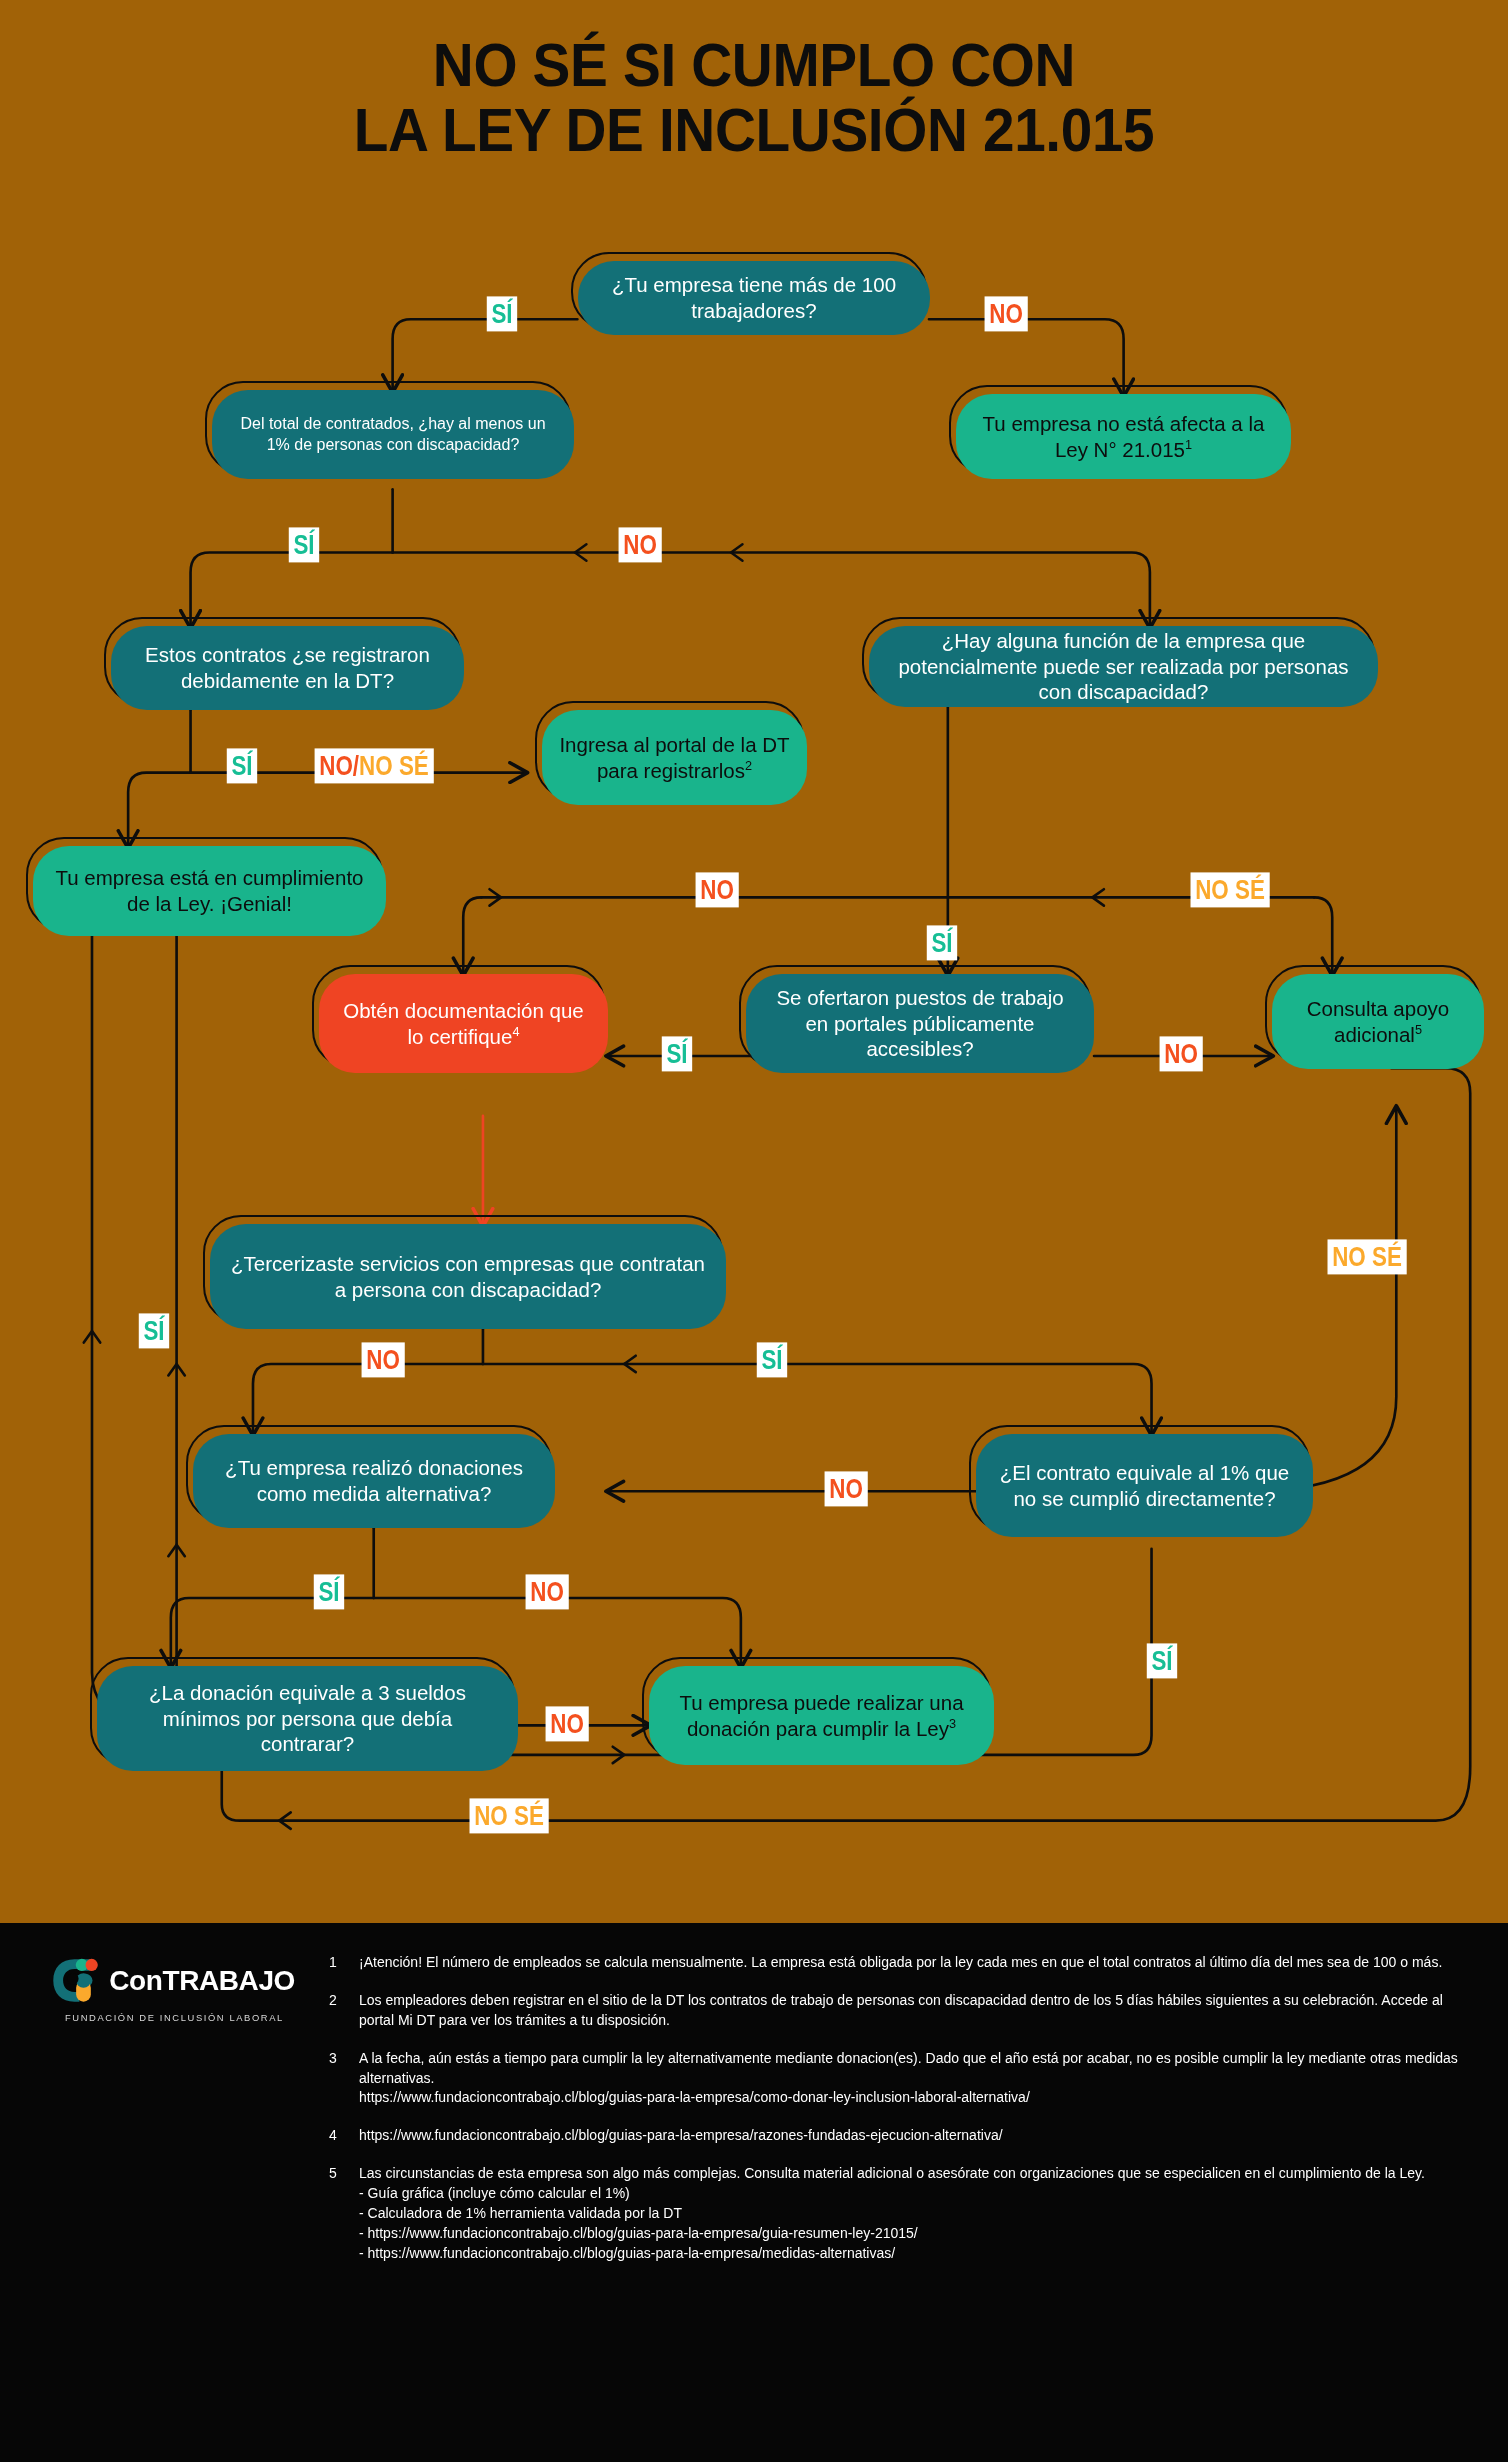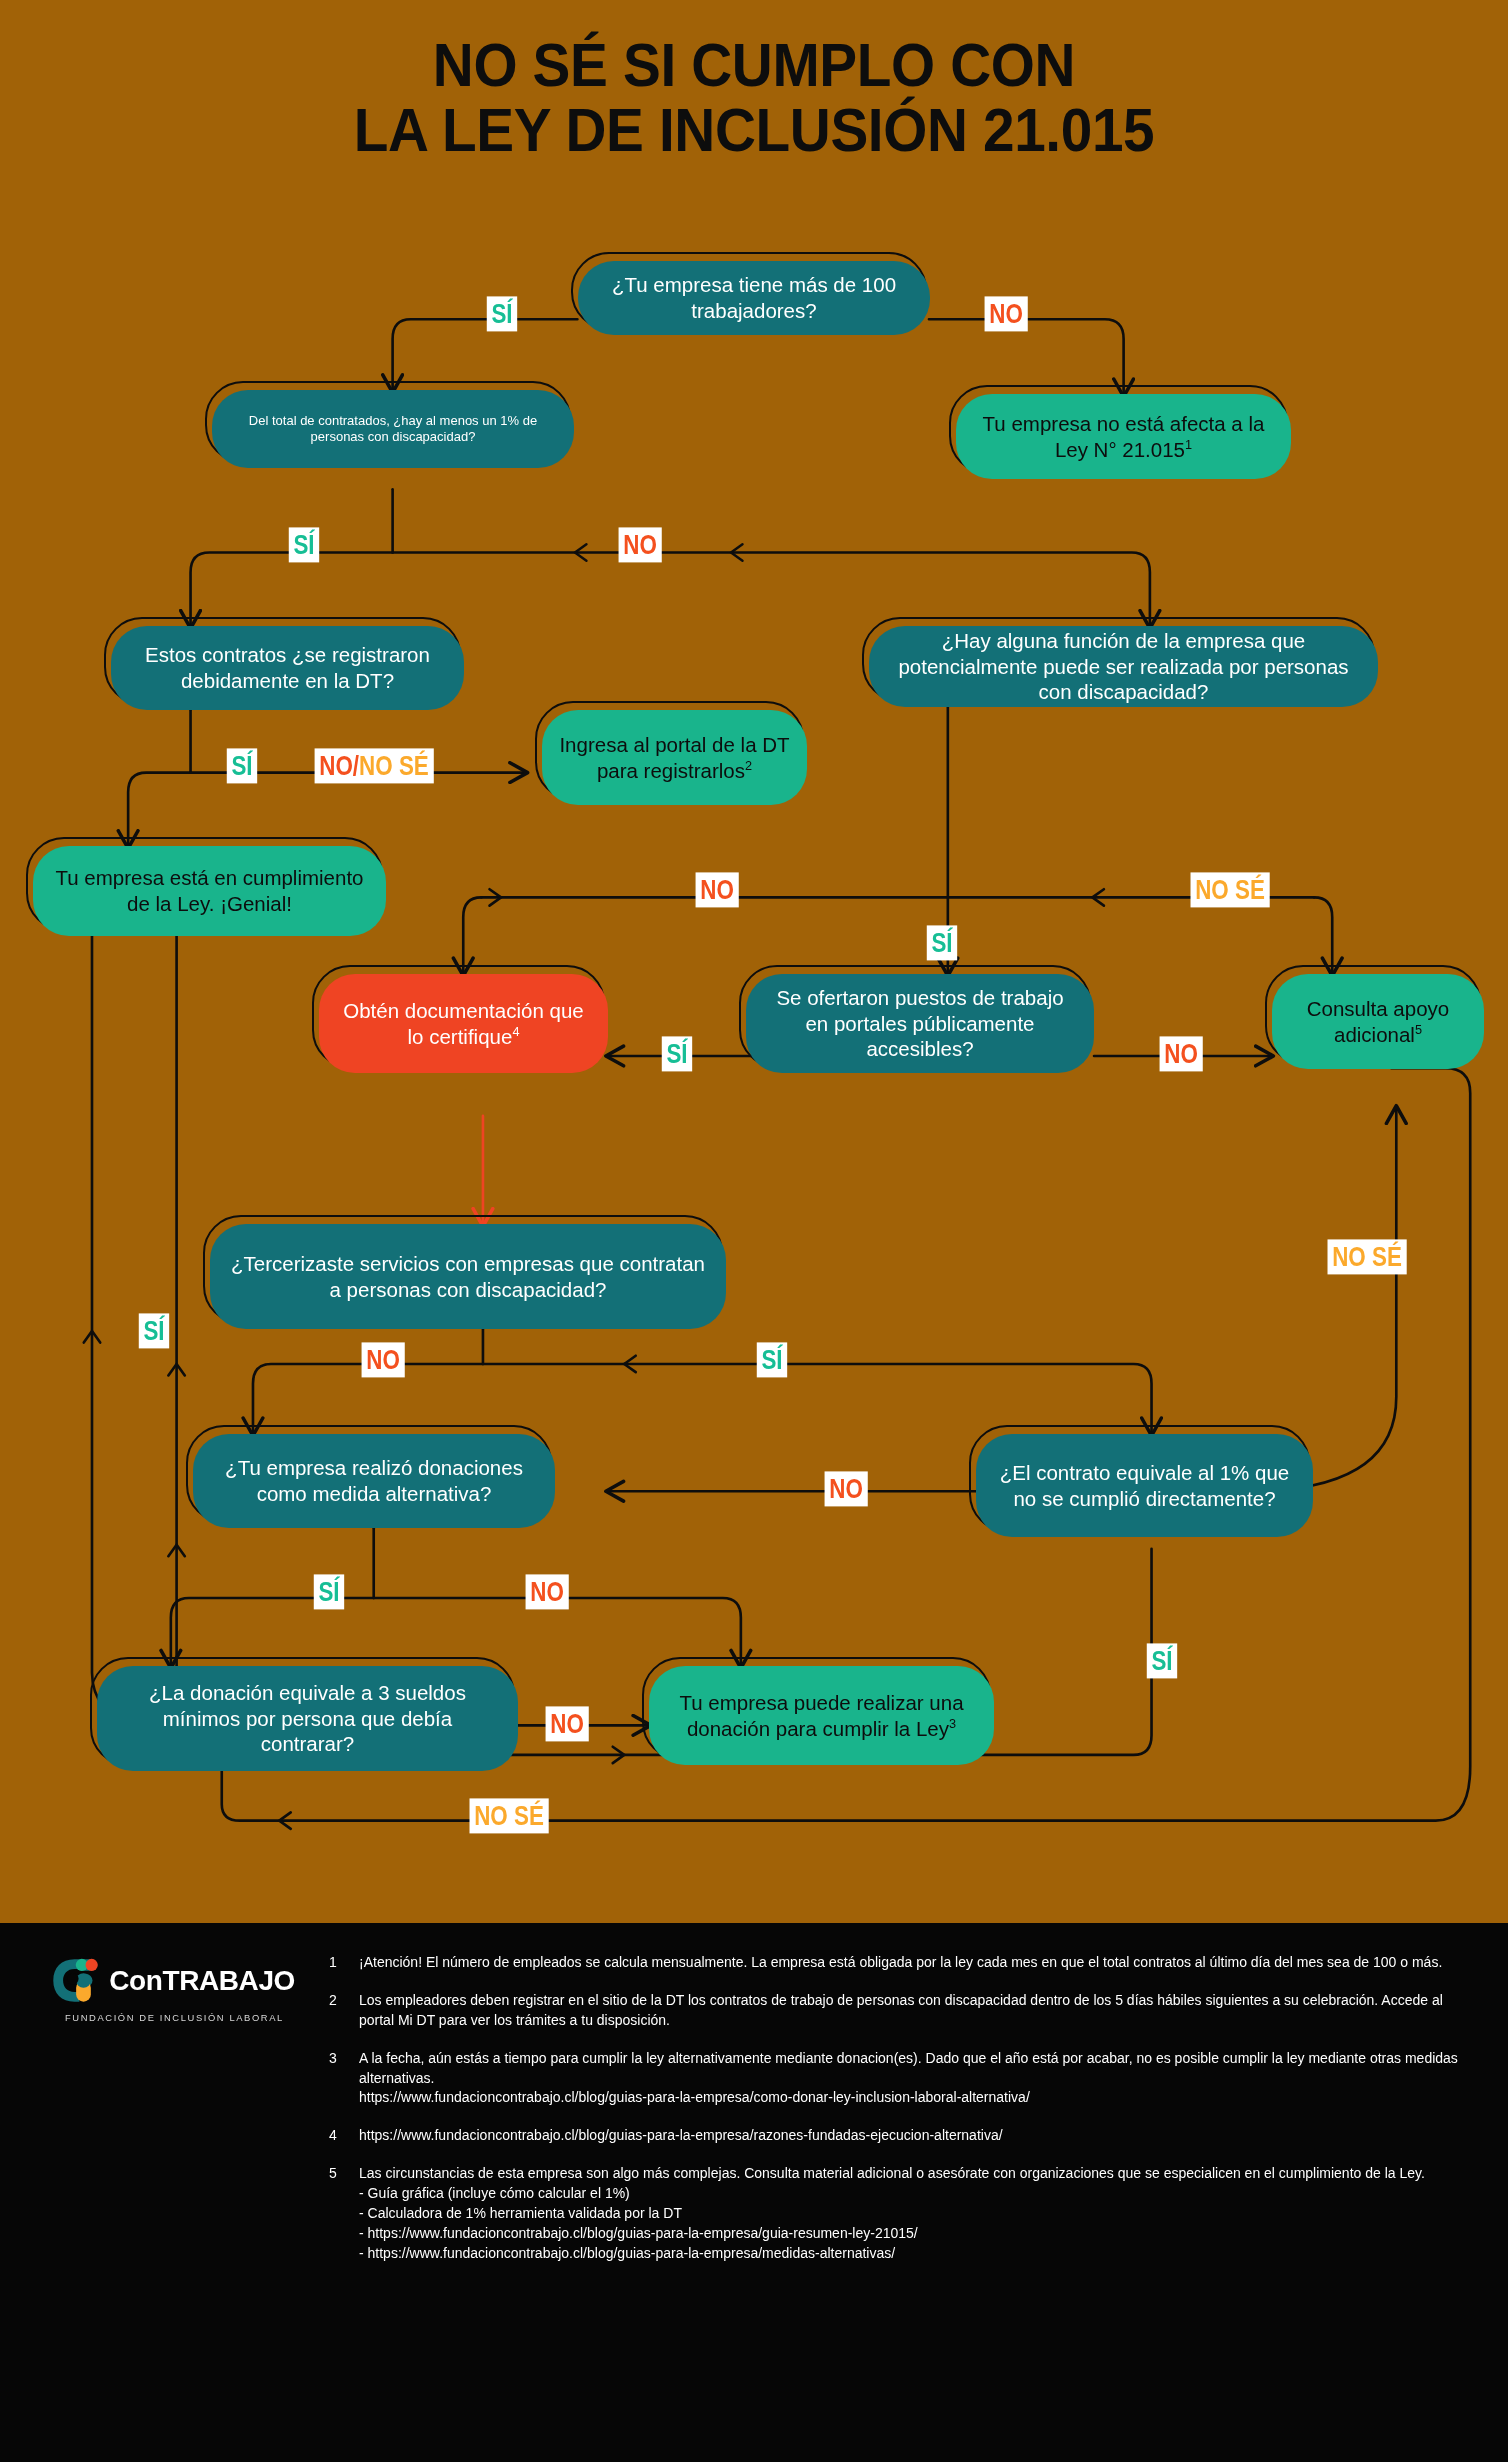--- a/index.html
+++ b/index.html
@@ -181,21 +181,21 @@
       </div>
     </div>
 
     <div class="node green" style="left:956px;top:394px;width:335px;height:85px;font-size:20.5px;">
       <div class="ghost"></div>
       <div class="card">
         <span class="txt"><span>Tu empresa no está afecta a la Ley N° 21.015</span><sup>1</sup></span>
       </div>
     </div>
 
-    <div class="node teal" style="left:212px;top:390px;width:362px;height:78px;font-size:13px;">
+    <div class="node teal" style="left:212px;top:390px;width:362px;height:89px;font-size:16px;">
       <div class="ghost"></div>
       <div class="card">
         <span class="txt">Del total de contratados, ¿hay al menos un 1% de personas con discapacidad?</span>
       </div>
     </div>
 
     <div class="node teal" style="left:111px;top:626px;width:353px;height:84px;font-size:20.5px;">
       <div class="ghost"></div>
       <div class="card">
         <span class="txt">Estos contratos ¿se registraron debidamente en la DT?</span>
@@ -240,21 +240,21 @@
     <div class="node green" style="left:1272px;top:974px;width:212px;height:95px;font-size:20.5px;">
       <div class="ghost"></div>
       <div class="card">
         <span class="txt"><span>Consulta apoyo adicional</span><sup>5</sup></span>
       </div>
     </div>
 
     <div class="node teal" style="left:210px;top:1224px;width:516px;height:105px;font-size:20.5px;">
       <div class="ghost"></div>
       <div class="card">
-        <span class="txt">¿Tercerizaste servicios con empresas que contratan a personas con discapacidad?</span>
+        <span class="txt">¿Tercerizaste servicios con empresas que contratan a persona con discapacidad?</span>
       </div>
     </div>
 
     <div class="node teal" style="left:193px;top:1434px;width:362px;height:94px;font-size:20.5px;">
       <div class="ghost"></div>
       <div class="card">
         <span class="txt">¿Tu empresa realizó donaciones como medida alternativa?</span>
       </div>
     </div>
 

